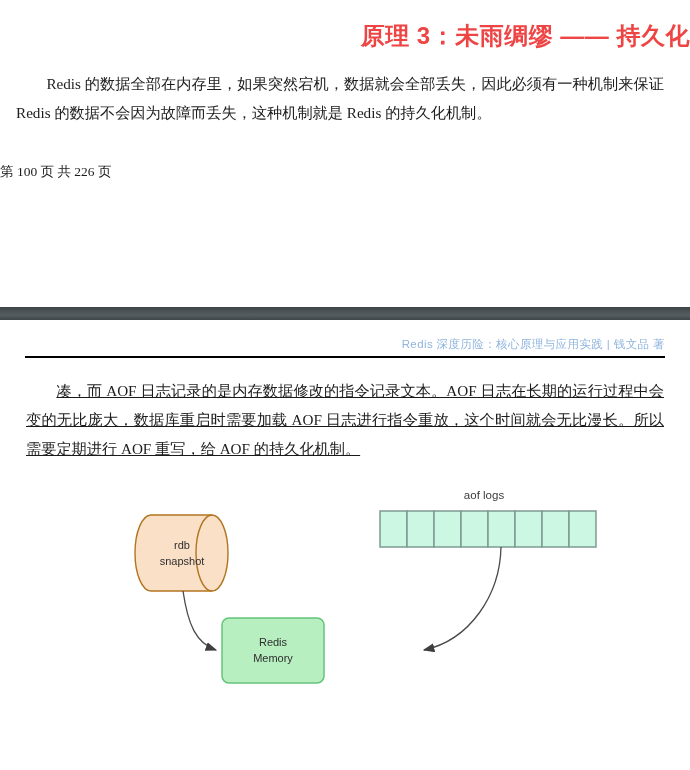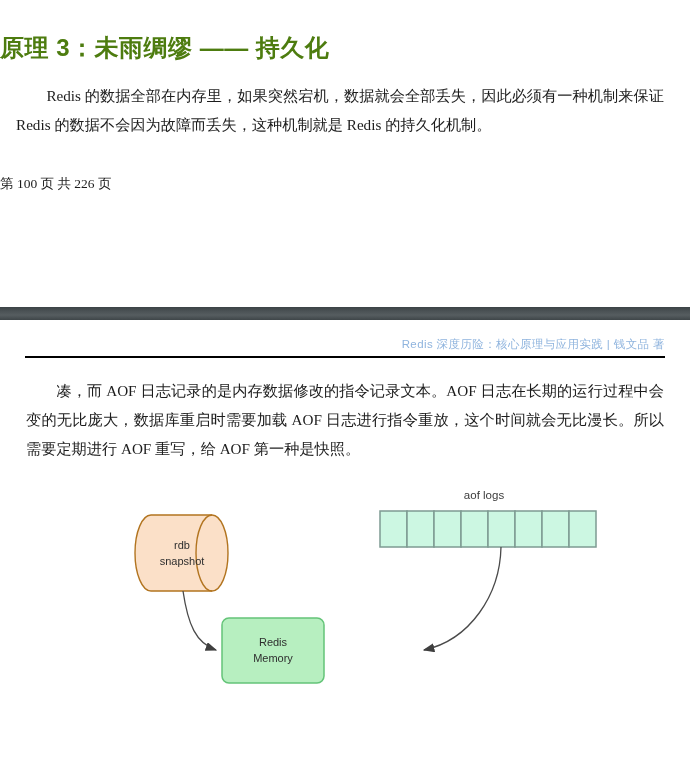--- a/index.html
+++ b/index.html
@@ -23,28 +23,28 @@
     background: #ffffff;
   }
 
   
   #page-one {
     top: 0;
     height: 307px;
   }
 
   .chapter-title {
-    text-align: left;
+    text-align: right;
     font-family: "Liberation Sans", "DejaVu Sans", sans-serif;
     font-weight: bold;
     font-size: 24px;
     letter-spacing: 0.5px;
-    color: #4d7c0f;
+    color: #ef4444;
     margin: 0;
-    padding-top: 32px;
+    padding-top: 20px;
   }
 
   .body-par {
     font-family: "Liberation Serif", "DejaVu Serif", serif;
     font-size: 15.2px;
     line-height: 29px;
     color: #1c1c1c;
     text-align: justify;
     text-justify: inter-ideograph;
     margin: 0;
@@ -74,20 +74,21 @@
                 #3c4346 0%,
                 #4c5356 35%,
                 #565d60 62%,
                 #3f4649 100%);
   }
 
   
   #page-two {
     top: 320px;
     height: 450px;
+    text-decoration: underline;
   }
 
   .running-head {
     position: relative;
     height: 38px;
   }
   .running-head-text {
     position: absolute;
     right: 25px;
     bottom: 6px;
@@ -144,21 +145,21 @@
 
 <div class="page-gap"></div>
 
 <div class="page" id="page-two">
 
   <div class="running-head">
     <div class="running-head-text">Redis 深度历险：核心原理与应用实践  |  钱文品 著</div>
     <div class="running-head-rule"></div>
   </div>
 
-  <p class="body-par" id="par-3">凑，而 AOF 日志记录的是内存数据修改的指令记录文本。AOF 日志在长期的运行过程中会变的无比庞大，数据库重启时需要加载 AOF 日志进行指令重放，这个时间就会无比漫长。所以需要定期进行 AOF 重写，给 AOF 第一种是快照。</p>
+  <p class="body-par" id="par-3">凑，而 AOF 日志记录的是内存数据修改的指令记录文本。AOF 日志在长期的运行过程中会变的无比庞大，数据库重启时需要加载 AOF 日志进行指令重放，这个时间就会无比漫长。所以需要定期进行 AOF 重写，给 AOF 的持久化机制。</p>
 
   <div class="diagram">
     <svg width="690" height="245" viewBox="0 0 690 245" xmlns="http://www.w3.org/2000/svg">
 
       <g>
         <path d="M151,40 L212,40 A16,38 0 0 1 212,116 L151,116 A16,38 0 0 1 151,40 Z" fill="#fbe0c8" stroke="#b2741f" stroke-width="1.4"></path>
         <path d="M212,40 A16,38 0 0 0 212,116" fill="none" stroke="#b2741f" stroke-width="1.4"></path>
         <text class="dg-node-label" x="182" y="74" text-anchor="middle">rdb</text>
         <text class="dg-node-label" x="182" y="90" text-anchor="middle">snapshot</text>
       </g>

